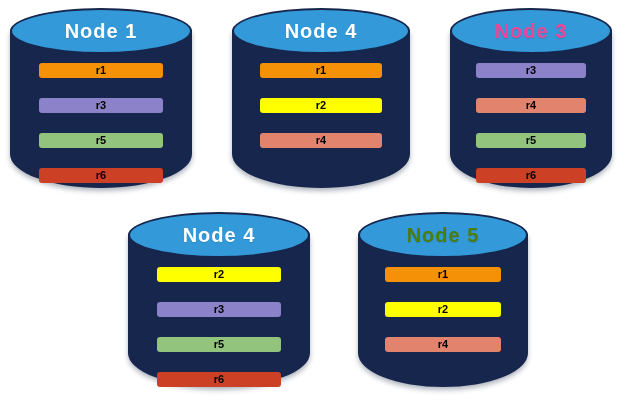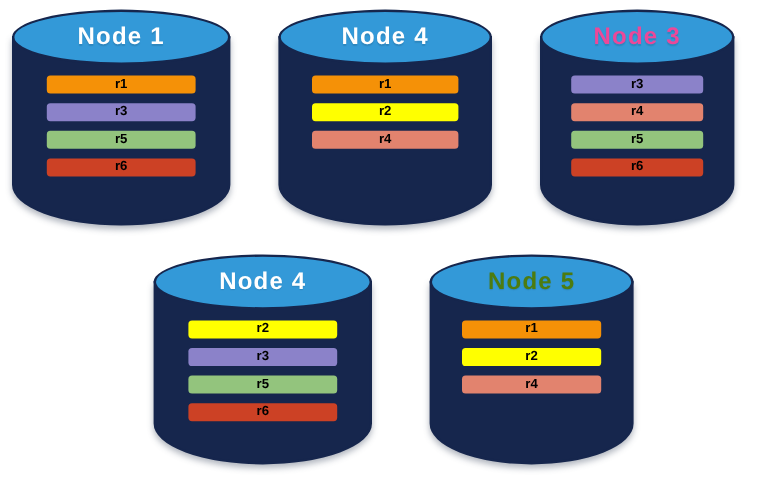--- a/index.html
+++ b/index.html
@@ -83,21 +83,21 @@
 
   
   .replica-stack {
     position: absolute;
     left: 0;
     width: 100%;
     z-index: 4;
     display: flex;
     flex-direction: column;
     align-items: center;
-    gap: 8px;
+    gap: 20px;
   }
 
   .replica-bar {
     width: 68%;
     height: 15px;
     border-radius: 3px;
     display: flex;
     align-items: center;
     justify-content: center;
     color: #000000;

